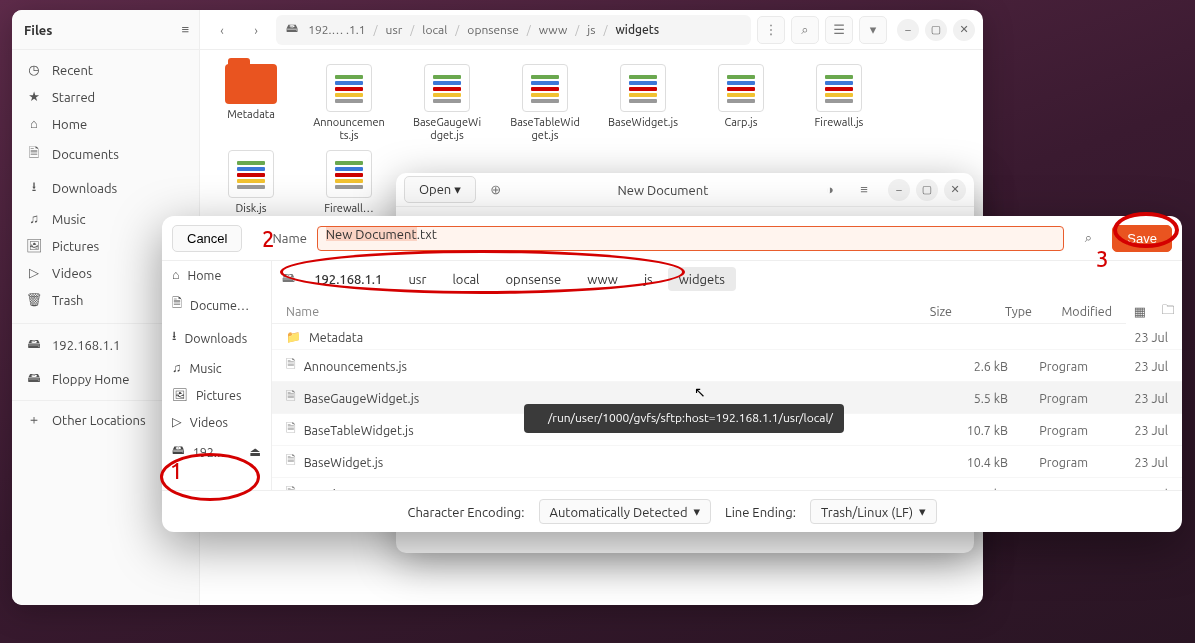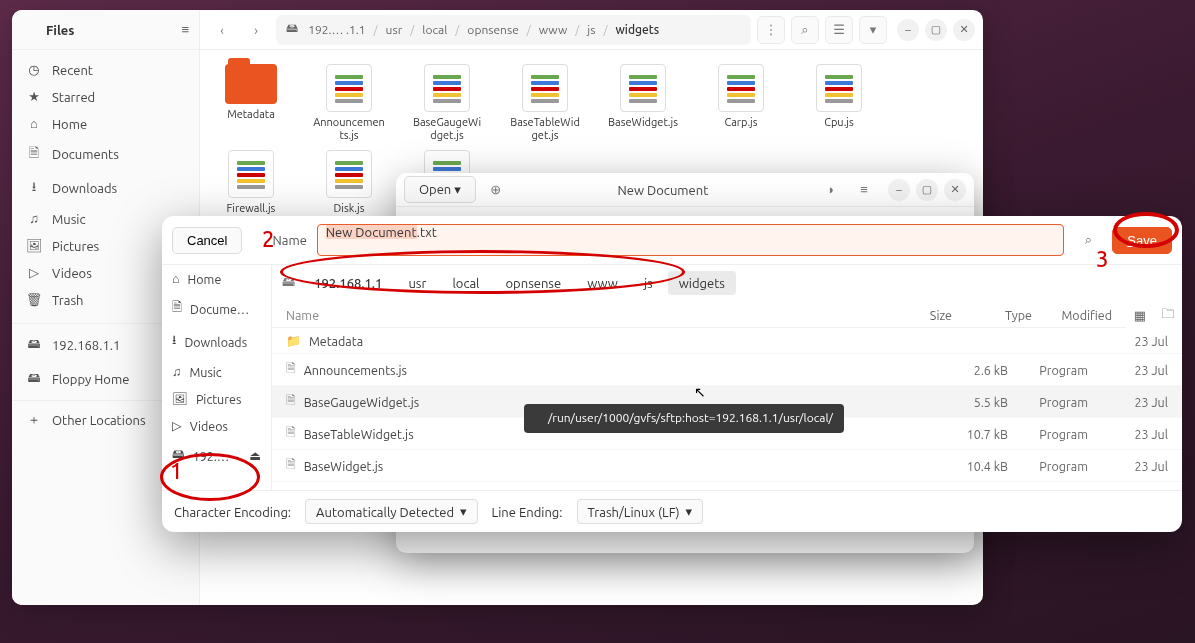--- a/index.html
+++ b/index.html
@@ -33,21 +33,21 @@
   display: flex;
   flex-direction: column;
 }
 .files-sidebar-header {
   height: 40px;
   display: flex;
   align-items: center;
   padding: 0 10px;
   border-bottom: 1px solid #eee;
 }
-.files-sidebar-header .title { font-weight: 600; margin-left: 24px; flex: 1; }
+.files-sidebar-header .title { font-weight: 600; margin-left: 2px; flex: 1; }
 .hamburger { color: #666; cursor: pointer; }
 
 .sidebar-list { padding: 6px 0; }
 .sidebar-item {
   display: flex; align-items: center;
   padding: 6px 14px; gap: 10px;
   color: #444; cursor: pointer;
 }
 .sidebar-item .icn { width: 16px; text-align: center; color: #555; }
 .sidebar-sep { border-top: 1px solid #eee; margin: 4px 0; }
@@ -130,21 +130,21 @@
 .save-top {
   display: flex; align-items: center; gap: 10px;
   padding: 8px 10px;
 }
 .btn {
   padding: 5px 14px; background: #fafafa; border: 1px solid #ddd;
   border-radius: 5px; cursor: pointer; font-size: 13px;
 }
 .btn.primary { background: #e95420; color: #fff; border-color: #e95420; font-weight: 500; text-decoration: underline; }
 .name-input {
-  flex: 1; height: 32px; padding: 0 8px;
+  flex: 1; height: 25px; padding: 0 8px;
   border: 1px solid #e95d2d; border-radius: 4px;
   font-size: 13px; background: #fff4ee;
 }
 .name-input .sel { background: #fbd3c4; }
 .save-icn-btn { width: 28px; height: 28px; display:flex;align-items:center;justify-content:center;color:#666; cursor:pointer; }
 
 .save-body { display: flex; flex: 1; overflow: hidden; border-top: 1px solid #eee; }
 .save-places {
   width: 110px; border-right: 1px solid #eee; font-size: 12.5px;
 }
@@ -169,21 +169,21 @@
 .save-list-head { color: #888; border-bottom: 1px solid #f0f0f0; }
 .save-row { border-bottom: 1px solid #f6f6f6; color: #444; cursor:pointer; }
 .save-row.hover { background: #f4f4f4; }
 .col-r { text-align: right; color: #666; }
 .rname { display:flex; align-items:center; gap:8px; }
 .ficon { color:#888; font-size: 12px; }
 
 .save-footer {
   border-top: 1px solid #eee;
   display: flex; align-items: center; gap: 14px;
-  padding: 8px 12px; font-size: 13px;
+  padding: 8px 12px; font-size: 13px; justify-content: center;
 }
 .sel-drop {
   display:flex;align-items:center;gap:6px;
   background:#fafafa;border:1px solid #ddd;border-radius:4px;
   padding:4px 10px;cursor:pointer;
 }
 
 
 .tooltip {
   position: absolute; top: 404px; left: 524px;
@@ -316,24 +316,20 @@
           <div class="doc-icn"></div>
           <div class="label">BaseTableWidget.js</div>
         </div>
         <div class="file-tile">
           <div class="doc-icn"></div>
           <div class="label">BaseWidget.js</div>
         </div>
         <div class="file-tile">
           <div class="doc-icn"></div>
           <div class="label">Carp.js</div>
-        </div>
-        <div class="file-tile">
-          <div class="doc-icn"></div>
-          <div class="label">Cpu.js</div>
         </div>
         <div class="file-tile">
           <div class="doc-icn"></div>
           <div class="label">Firewall.js</div>
         </div>
         <div class="file-tile">
           <div class="doc-icn"></div>
           <div class="label">Disk.js</div>
         </div>
         <div class="file-tile">

